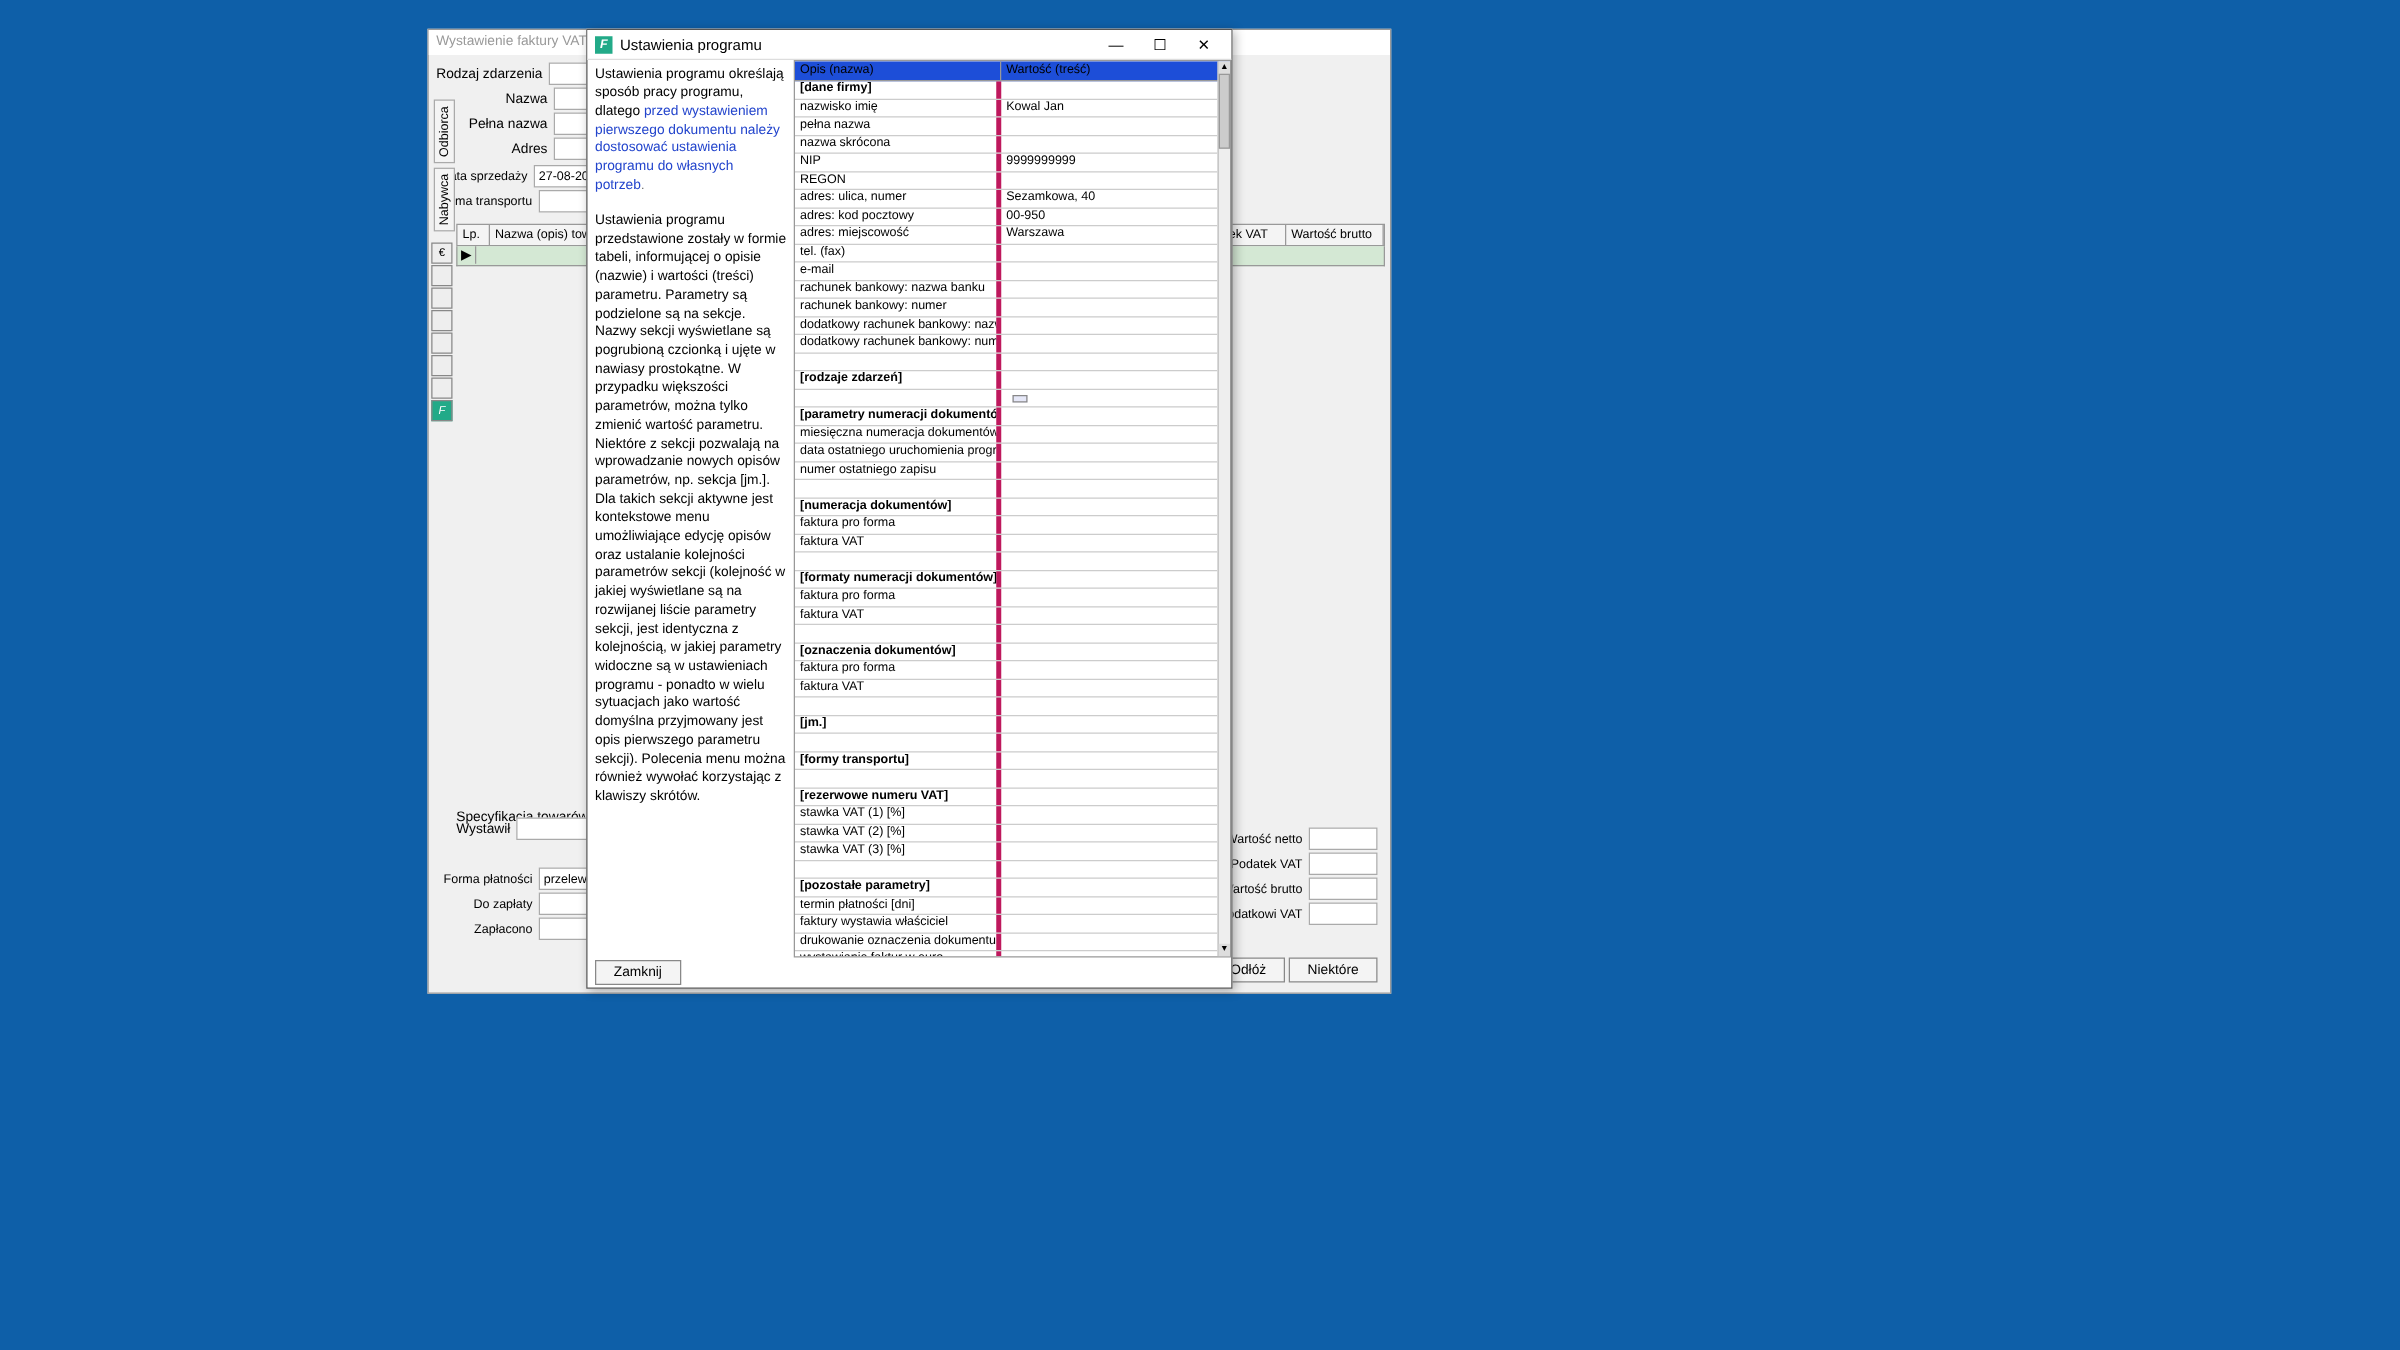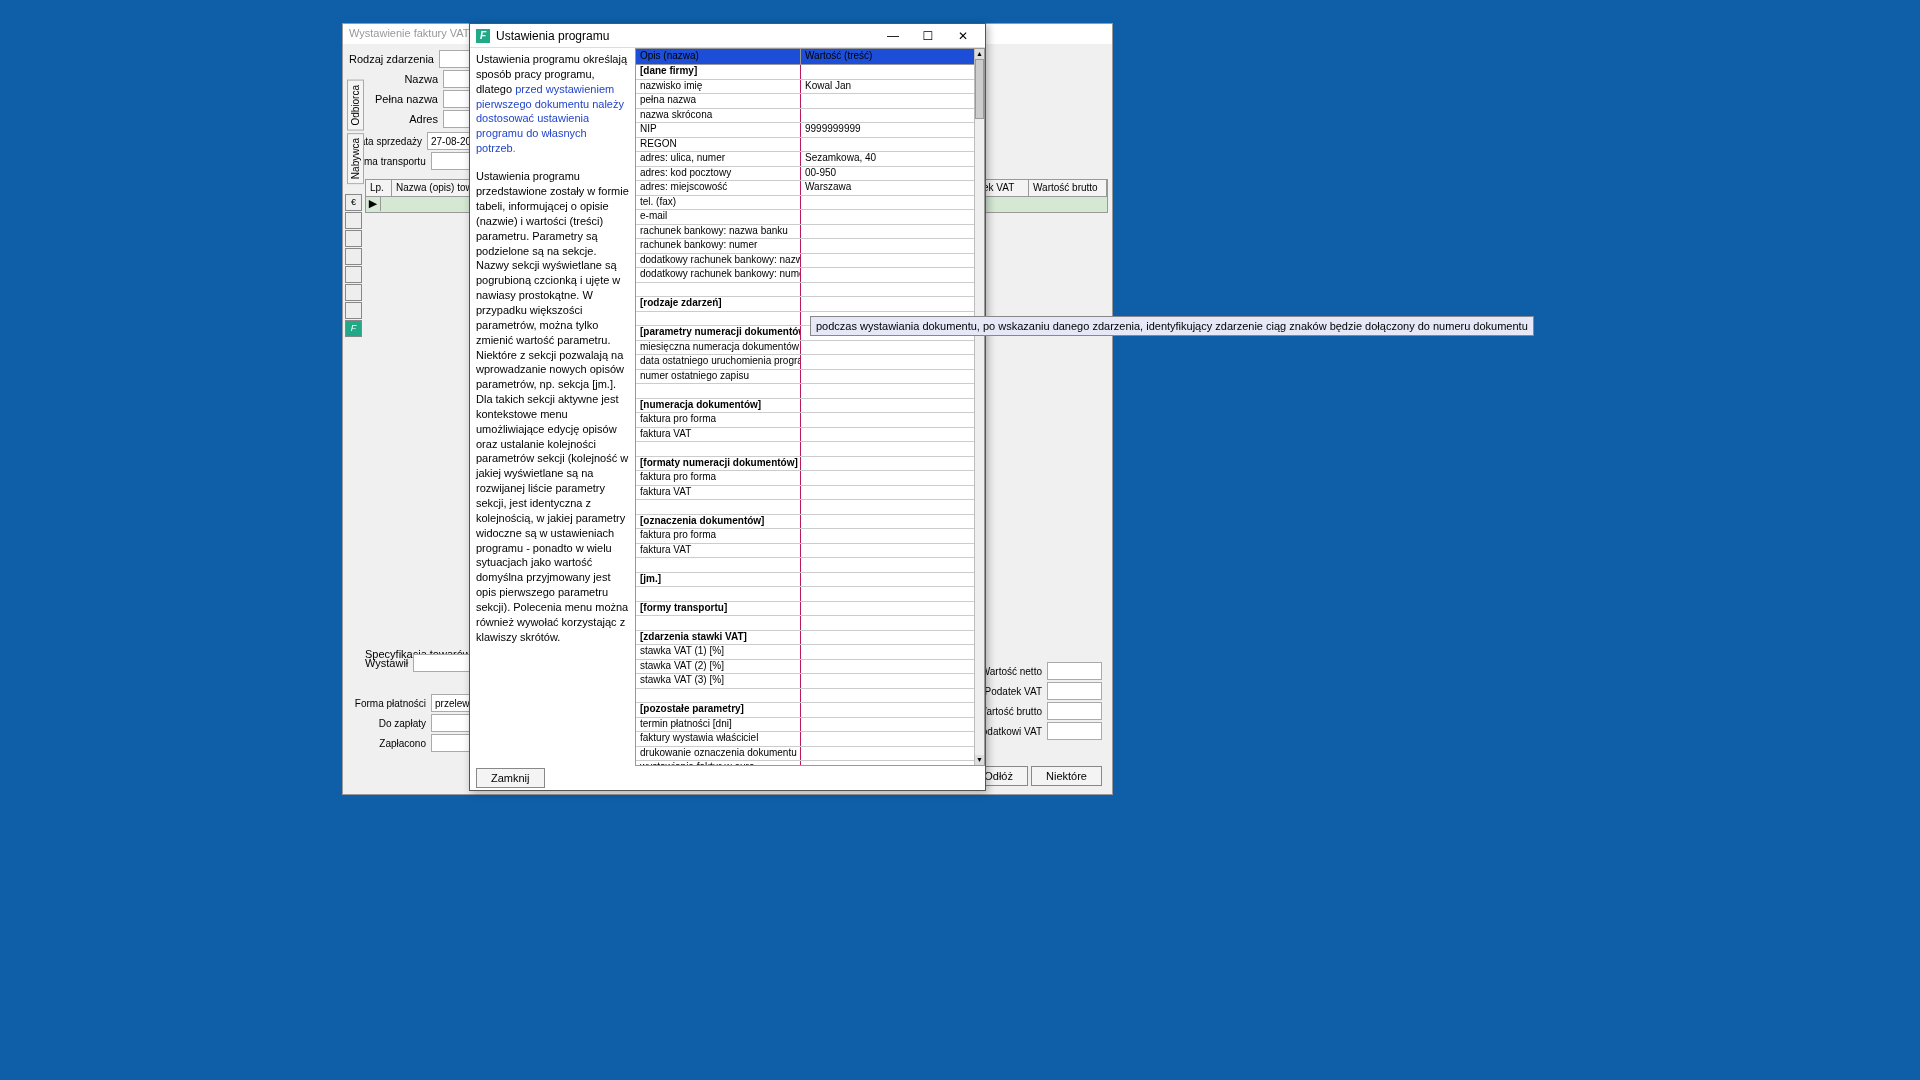--- a/index.html
+++ b/index.html
@@ -33,21 +33,21 @@
 .sw-content{display:flex;height:calc(100% - 48px)}
 .sw-desc{width:165px;padding:4px 6px;font-size:10px;color:#666;line-height:1.35}
 .sw-desc b{color:#2244cc;font-weight:normal}
 .sw-table{flex:1;border:1px solid #999;position:relative;overflow:hidden}
 .sw-thead{display:flex;background:#1d4ed8;border-bottom:1px solid #999;height:16px}
 .sw-thead span{padding:1px 4px;font-size:10px}
 .sw-thead span:first-child{width:165px;border-right:1px solid #999}
 .sw-rows{position:absolute;top:16px;left:0;right:10px;bottom:0;overflow:hidden}
 .sw-row{display:flex;height:14.5px;border-bottom:1px solid #ccc}
 .sw-row span{padding:0 4px;font-size:10px;white-space:nowrap;overflow:hidden}
-.sw-row span:first-child{width:165px;border-right:1px solid #be185d}
+.sw-row span:first-child{width:165px;border-right:4px solid #be185d}
 .sw-row.section span:first-child{font-weight:bold}
 .sw-scroll{position:absolute;right:0;top:0;bottom:0;width:10px;background:#eee;border-left:1px solid #bbb}
 .sw-scroll .arrow{height:10px;background:#ddd;text-align:center;font-size:7px;line-height:10px}
 .sw-scroll .thumb{height:60px;background:#ccc;border:1px solid #999}
 .sw-footer{height:24px;padding:2px 6px}
 .tooltip{position:absolute;left:810px;top:316px;background:#e6e8f8;border:1px solid #888;padding:2px 5px;font-size:10px;line-height:1.3;white-space:nowrap;z-index:50}
 </style>
 </head>
 <body>
 
@@ -325,21 +325,21 @@
           </div>
           <div class="sw-row section">
             <span>[formy transportu]</span>
             <span></span>
           </div>
           <div class="sw-row">
             <span></span>
             <span></span>
           </div>
           <div class="sw-row section">
-            <span>[zdarzenia stawki VAT]</span>
+            <span>[rezerwowe numeru VAT]</span>
             <span></span>
           </div>
           <div class="sw-row">
             <span>stawka VAT (1) [%]</span>
             <span></span>
           </div>
           <div class="sw-row">
             <span>stawka VAT (2) [%]</span>
             <span></span>
           </div>
@@ -378,14 +378,13 @@
         <div class="arrow" style="position:absolute;bottom:0;width:100%">▼</div>
       </div>
     </div>
   </div>
   <div class="sw-footer">
     <button class="btn">Zamknij</button>
   </div>
 </div>
 
 <div class="tooltip">
-  <div>podczas wystawiania dokumentu, po wskazaniu danego zdarzenia, identyfikujący zdarzenie ciąg znaków będzie dołączony do numeru dokumentu</div>
 </div>
 
 </body></html>

